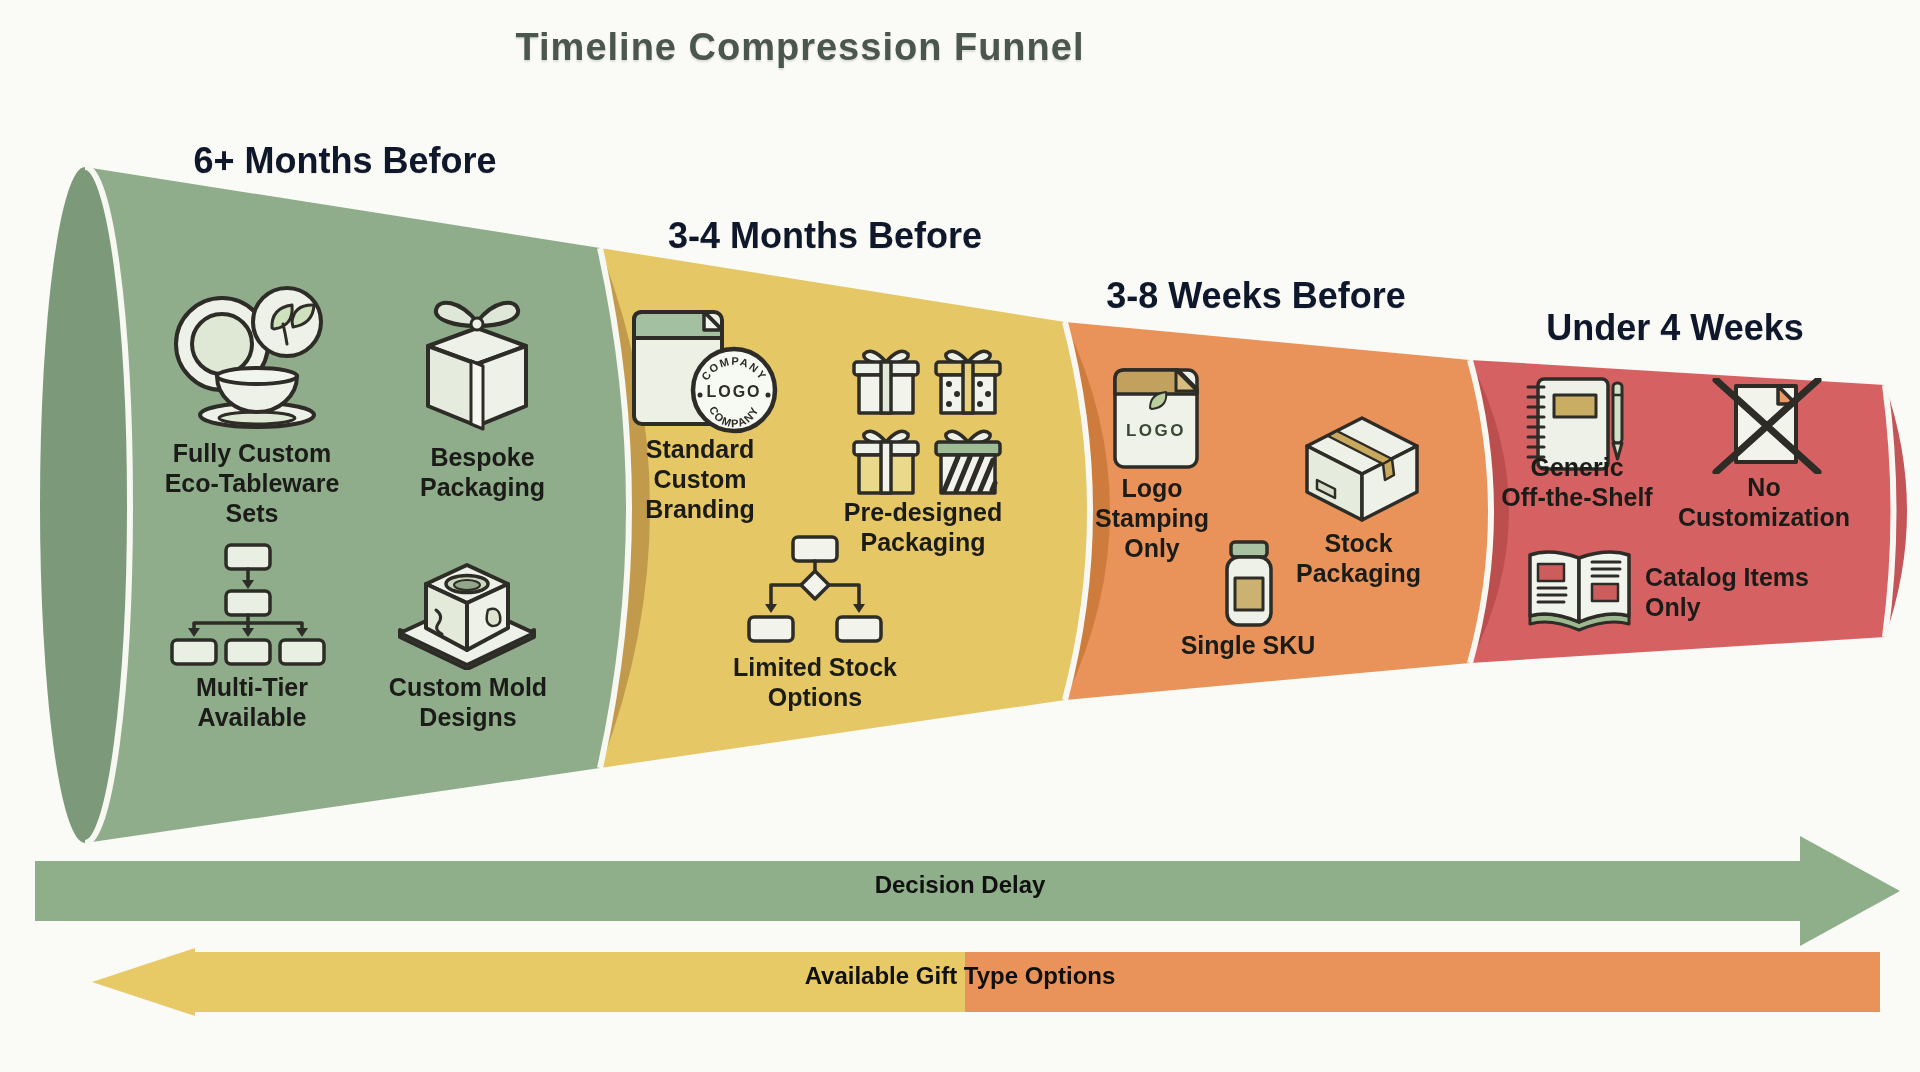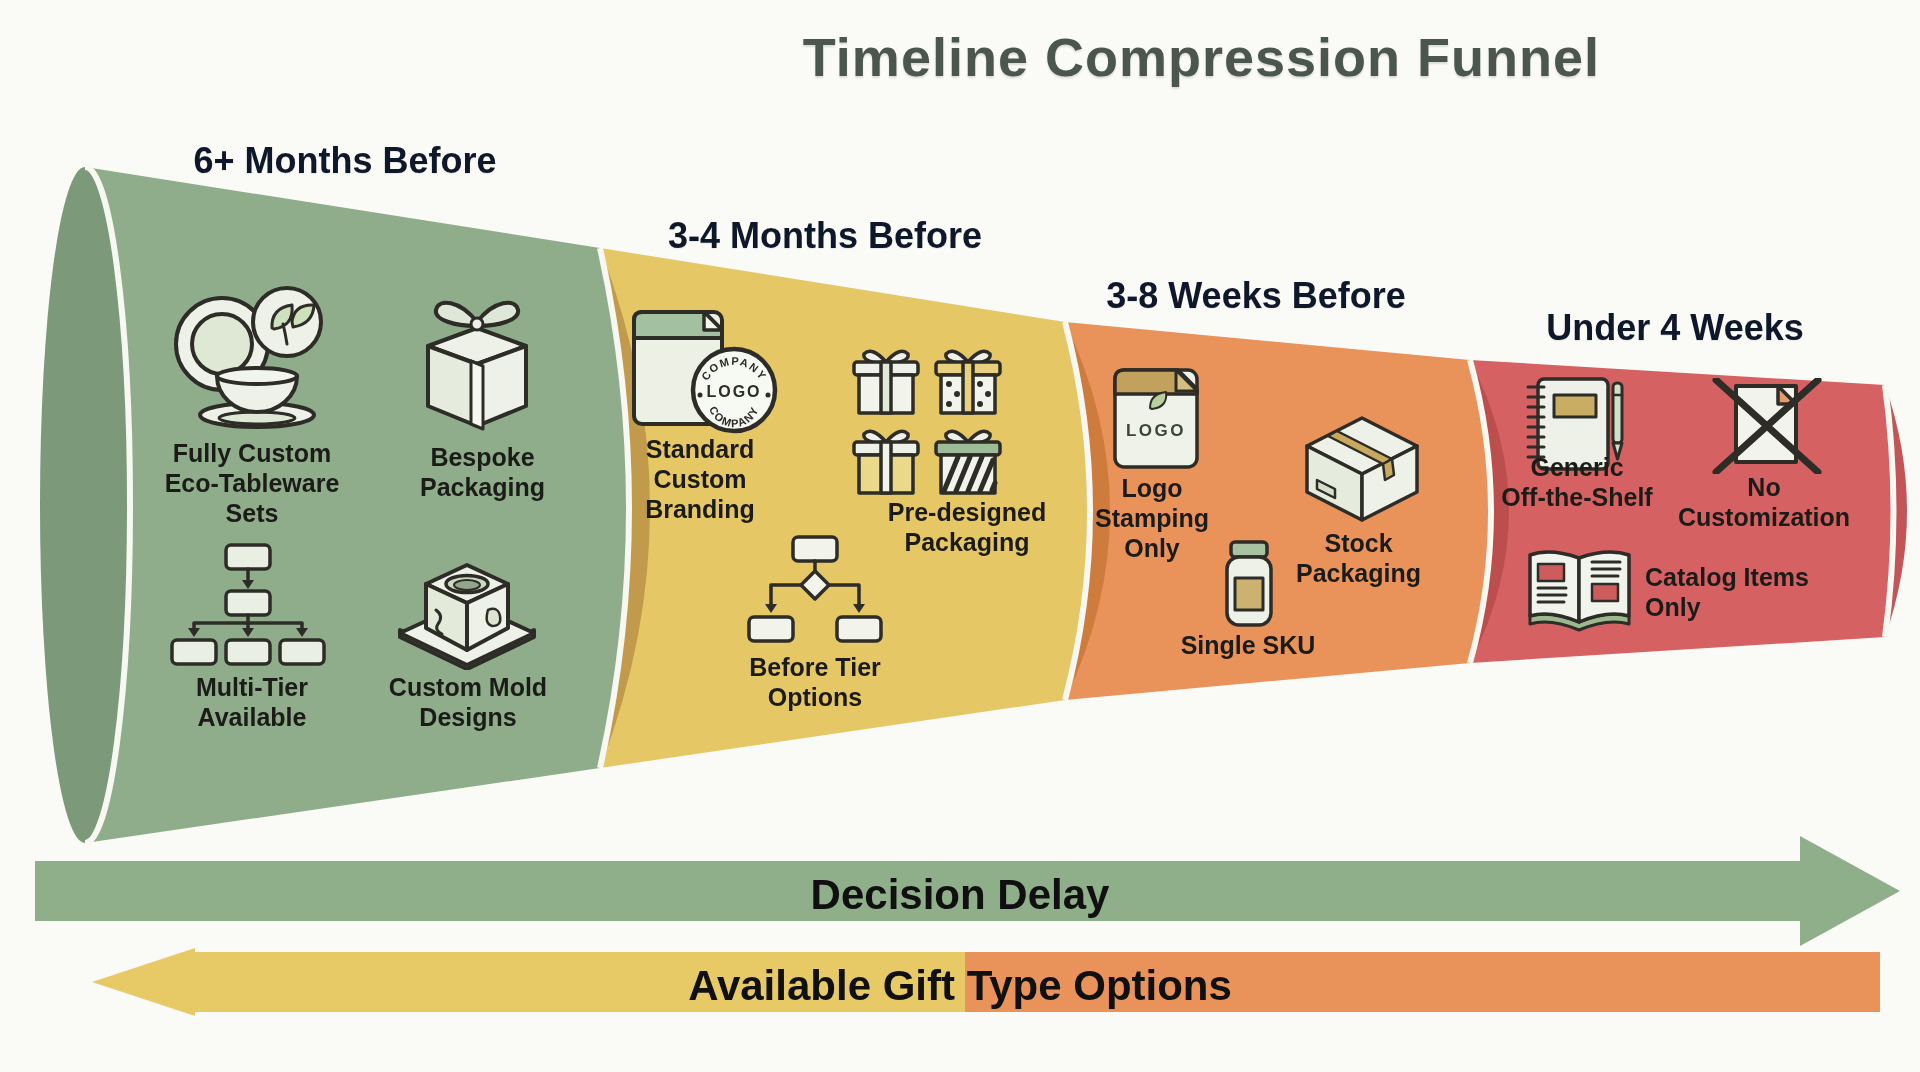--- a/index.html
+++ b/index.html
@@ -4,35 +4,35 @@
 <style>
   html,body{margin:0;padding:0;}
   body{
     width:1920px;height:1072px;position:relative;overflow:hidden;
     background:#fafaf6;
     font-family:"Liberation Sans", sans-serif;
     color:#161616;
   }
   .abs{position:absolute;}
   .title{
-    left:0;top:26px;width:1600px;text-align:right;
-    font-size:54px;font-weight:700;color:#4b564f;letter-spacing:1px;
+    left:0;top:26px;width:1600px;text-align:center;
+    font-size:38px;font-weight:700;color:#4b564f;letter-spacing:1px;
     text-shadow:0 2px 2px rgba(0,0,0,0.12);
   }
   .stage-header{
     font-size:36px;font-weight:700;color:#0f172a;text-align:center;
     text-shadow:0 1px 1px rgba(0,0,0,0.08);
   }
   .item-label{
     font-size:25px;line-height:30px;color:#1b1b18;text-align:center;
     white-space:pre-line;font-weight:700;
   }
   .item-label.left{text-align:left;}
   .arrow-label{
-    font-size:42px;font-weight:700;color:#101010;text-align:center;width:1000px;
+    font-size:24px;font-weight:700;color:#101010;text-align:center;width:1000px;
   }
   svg{display:block;}
 </style>
 </head>
 <body>
 
 <svg class="abs" style="left:0;top:0" width="1920" height="1072" viewBox="0 0 1920 1072">
 
   <ellipse cx="85" cy="505" rx="45" ry="338" fill="#7c9a79"></ellipse>
 
@@ -297,23 +297,23 @@
 <div class="abs item-label" style="left:370px;top:442px;width:225px">Bespoke
 Packaging</div>
 <div class="abs item-label" style="left:127px;top:672px;width:250px">Multi-Tier
 Available</div>
 <div class="abs item-label" style="left:353px;top:672px;width:230px">Custom Mold
 Designs</div>
 
 <div class="abs item-label" style="left:597px;top:434px;width:206px">Standard
 Custom
 Branding</div>
-<div class="abs item-label" style="left:852px;top:497px;width:230px">Pre-designed
+<div class="abs item-label" style="left:808px;top:497px;width:230px">Pre-designed
 Packaging</div>
-<div class="abs item-label" style="left:702px;top:652px;width:226px">Before Tier
+<div class="abs item-label" style="left:702px;top:652px;width:226px">Limited Stock
 Options</div>
 
 <div class="abs item-label" style="left:1056px;top:473px;width:192px">Logo
 Stamping
 Only</div>
 <div class="abs item-label" style="left:1256px;top:528px;width:205px">Stock
 Packaging</div>
 <div class="abs item-label" style="left:1148px;top:630px;width:200px">Single SKU</div>
 
 <div class="abs item-label" style="left:1474px;top:452px;width:206px">Generic

